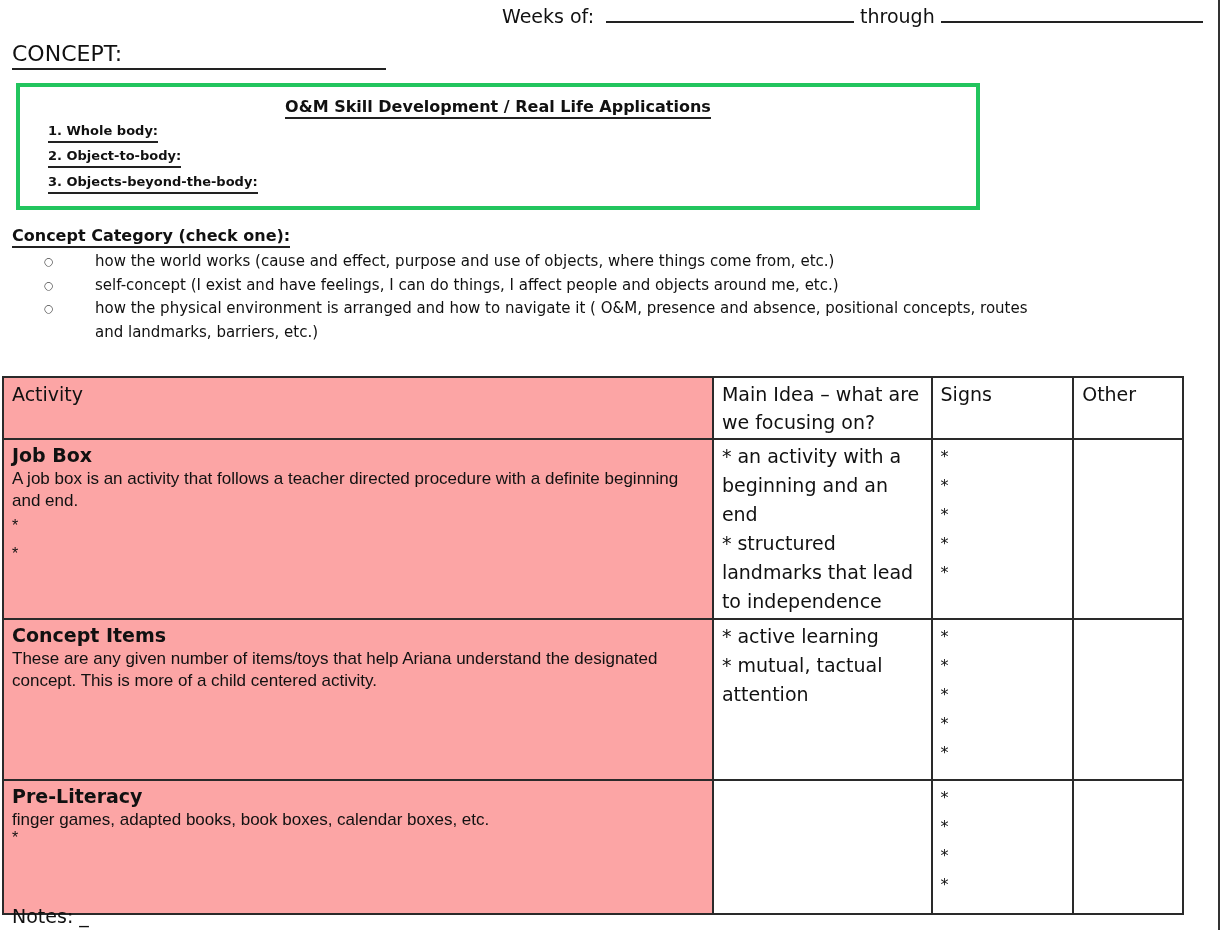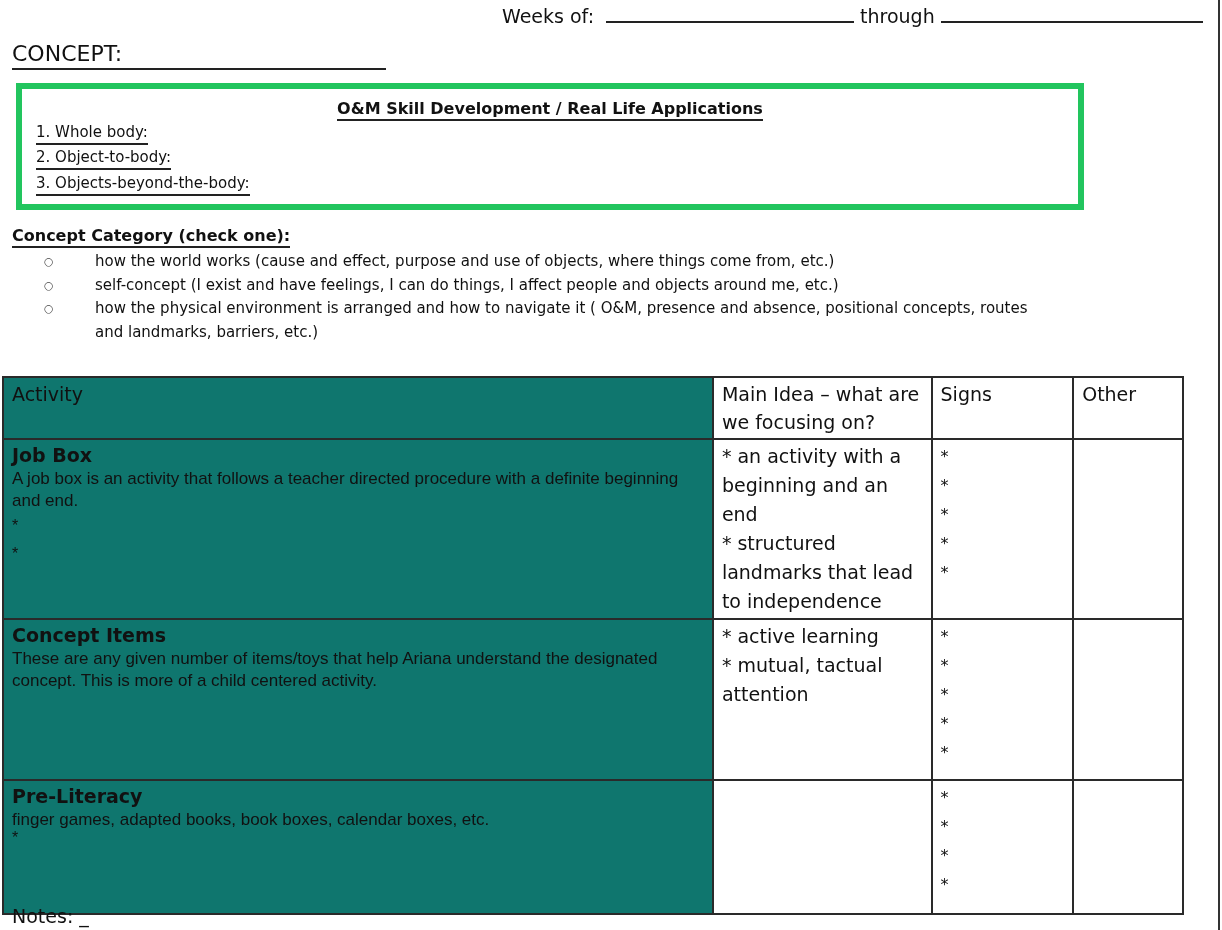--- a/index.html
+++ b/index.html
@@ -7,32 +7,32 @@
     width: 1222px; height: 930px; position: relative; overflow: hidden;
     background: #ffffff; color: #111;
     font-family: "DejaVu Sans", sans-serif;
   }
   .page-edge { position: absolute; left: 1218px; top: 0; width: 2px; height: 930px; background: #333; }
   .weeks { position: absolute; left: 502px; top: 3px; font-size: 19px; white-space: nowrap; }
   .weeks .blank { display: inline-block; border-bottom: 2px solid #222; height: 18px; vertical-align: baseline; }
   .weeks .b1 { width: 248px; margin: 0 6px 0 12px; }
   .weeks .b2 { width: 262px; margin-left: 6px; }
   .concept { position: absolute; left: 12px; top: 41px; width: 374px; border-bottom: 2px solid #222; font-size: 22px; padding-bottom: 2px; }
-  .om-box { position: absolute; left: 16px; top: 83px; width: 1068px; height: 127px; border: 6px solid #22c55e; box-sizing: border-box; }
+  .om-box { position: absolute; left: 16px; top: 83px; width: 964px; height: 127px; border: 4px solid #22c55e; box-sizing: border-box; }
   .om-title { position: absolute; left: 0; right: 0; top: 10px; text-align: center; font-size: 16px; font-weight: bold; }
   .om-title span { border-bottom: 2px solid #222; padding-bottom: 1px; }
-  .om-item { position: absolute; left: 14px; font-size: 15px; font-weight: normal; border-bottom: 2px solid #222; line-height: 21px; }
+  .om-item { position: absolute; left: 28px; font-size: 13px; font-weight: bold; border-bottom: 2px solid #222; line-height: 21px; }
   .cat-head { position: absolute; left: 12px; top: 226px; font-size: 16px; font-weight: bold; border-bottom: 2px solid #222; line-height: 20px; }
   .cat-list { position: absolute; left: 44px; top: 250px; font-size: 15px; line-height: 23.5px; }
   .cat-row { display: flex; }
   .cat-bullet { width: 30px; font-size: 11px; color: #444; }
   .cat-text { width: 960px; margin-left: 21px; }
   table.plan { position: absolute; left: 2px; top: 376px; width: 1182px; border-collapse: collapse; }
   table.plan td { border: 2px solid #2a2a2a; vertical-align: top; padding: 2px 8px; }
-  .c-act { width: 695px; background: #0f766e; }
+  .c-act { width: 695px; background: #fca5a5; }
   .c-main { width: 201px; font-size: 19px; line-height: 29px; }
   .c-signs { width: 124px; }
   .c-other { width: 92px; }
   .hdr td { height: 53px; font-size: 19px; line-height: 28px; }
   .act-title { font-size: 19px; font-weight: bold; line-height: 26px; }
   .act-desc { font-family: "Liberation Sans", sans-serif; font-size: 17px; line-height: 22px; }
   .act-star { font-family: "Liberation Sans", sans-serif; font-size: 16px; line-height: 28px; }
   .sign-star { font-size: 16px; line-height: 29px; }
   .r1 td { height: 141px; }
   .r2 td { height: 155px; }

